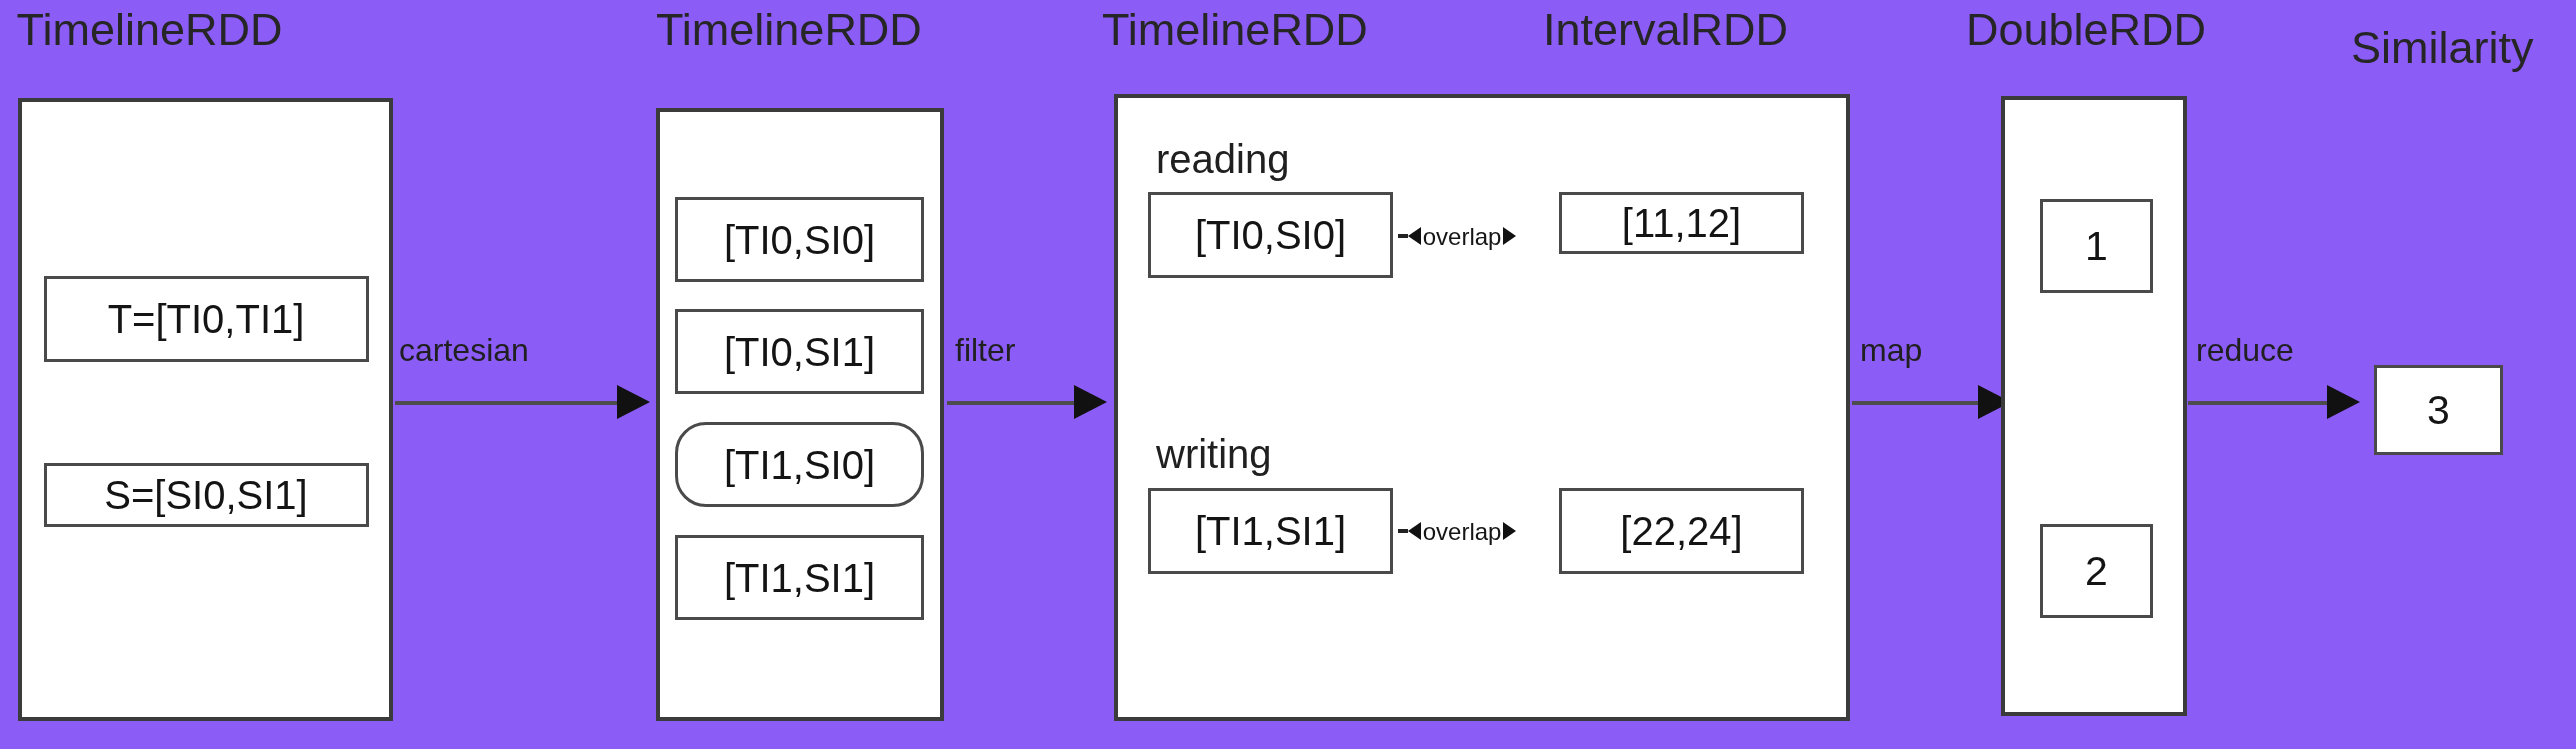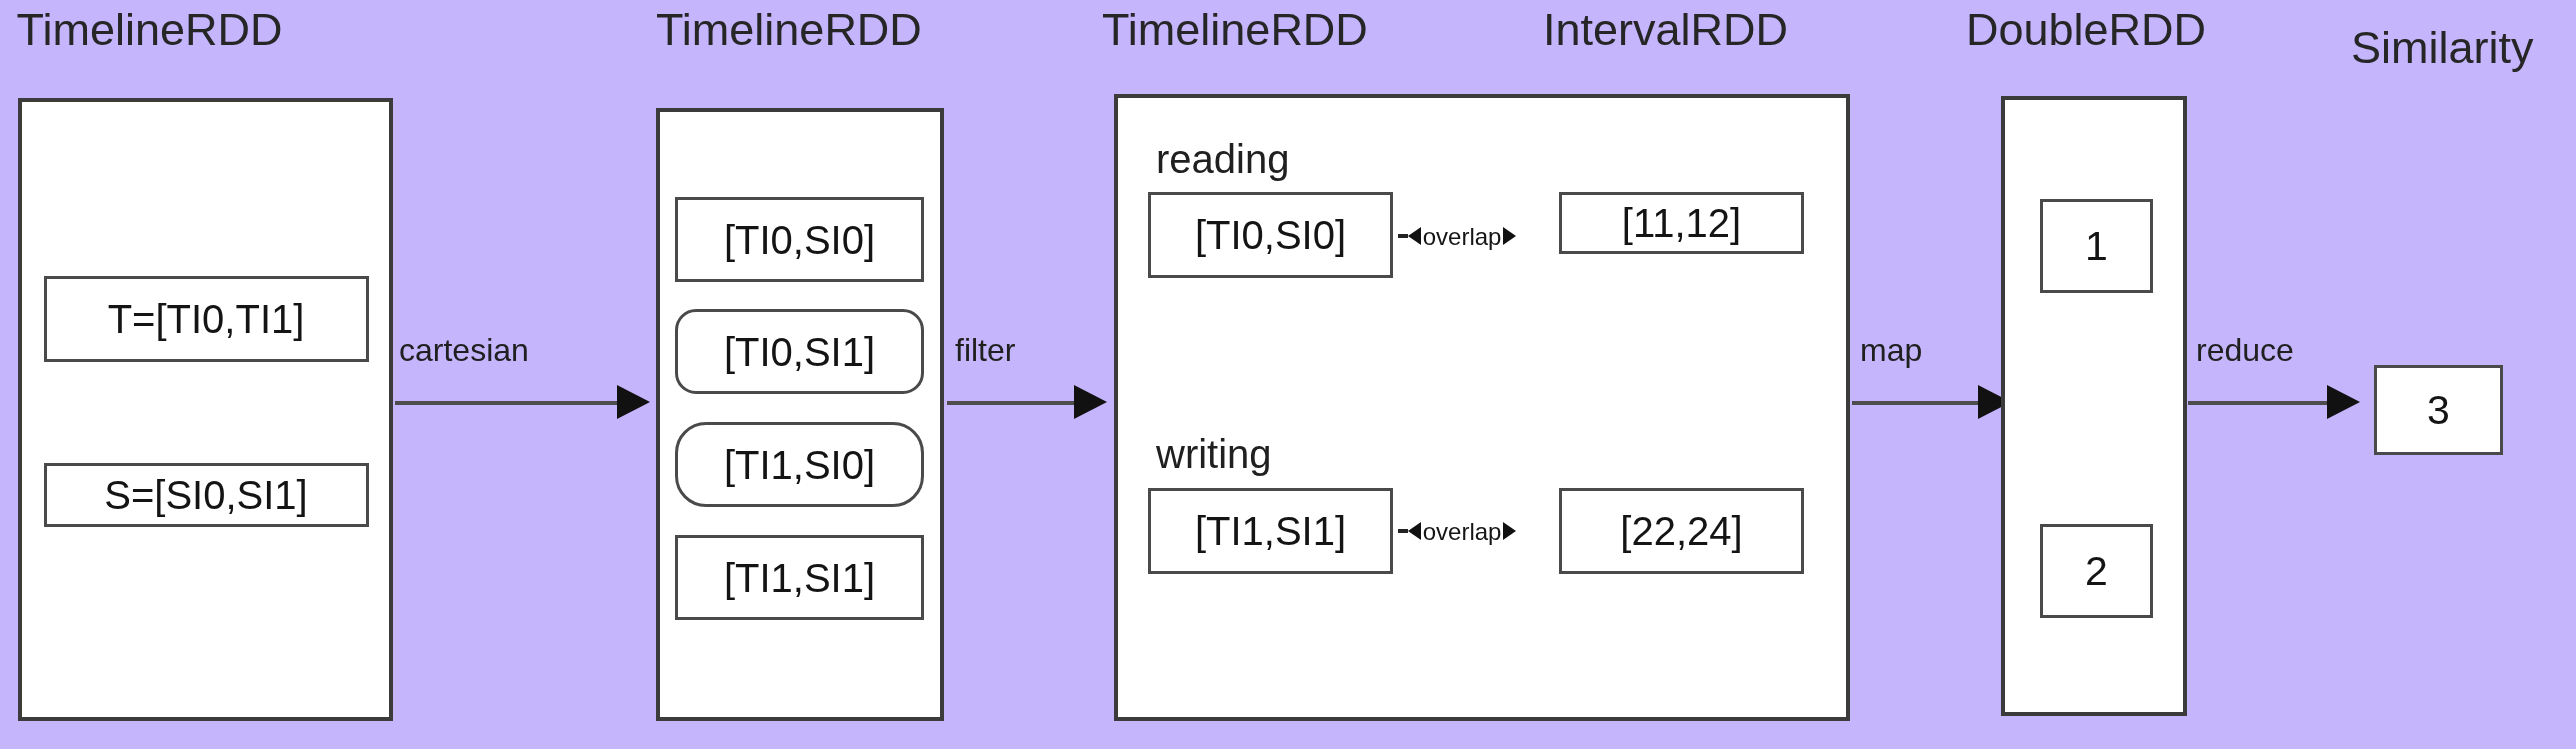--- a/index.html
+++ b/index.html
@@ -8,21 +8,21 @@
     background: #ffffff;
   }
   body {
     font-family: "Liberation Sans", "DejaVu Sans", sans-serif;
     color: #1a1a1a;
   }
   #canvas {
     position: relative;
     width: 2576px;
     height: 749px;
-    background: #c4b5fd;
+    background: #8b5cf6;
     overflow: hidden;
   }
   
   .col-header {
     position: absolute;
     font-size: 45px;
     line-height: 50px;
     color: #262626;
     white-space: nowrap;
     letter-spacing: 0px;
@@ -128,21 +128,21 @@
     <div class="item-box" style="left:21.5px; top:174px; width:325px; height:86px;text-align:center;">T=[TI0,TI1]</div>
     <div class="item-box" style="left:21.5px; top:361px; width:325px; height:64px;">S=[SI0,SI1]</div>
   </div>
 
   <div class="arrow-line" style="left:395px; top:401px; width:232px;"></div>
   <div class="arrow-head" style="left:617px; top:385px;"></div>
   <div class="arrow-label" style="left:399px; top:328px;">cartesian</div>
 
   <div class="rdd-box" style="left:656px; top:108px; width:288px; height:613px;">
     <div class="item-box" style="left:15px; top:85px; width:249px; height:85px;">[TI0,SI0]</div>
-    <div class="item-box" style="left:15px; top:197px; width:249px; height:85px;border-radius:21px;">[TI0,SI1]</div>
+    <div class="item-box" style="left:15px; top:197px; width:249px; height:85px;">[TI0,SI1]</div>
     <div class="item-box" style="left:15px; top:310px; width:249px; height:85px;border-radius:31px;">[TI1,SI0]</div>
     <div class="item-box" style="left:15px; top:423px; width:249px; height:85px;">[TI1,SI1]</div>
   </div>
 
   <div class="arrow-line" style="left:947px; top:401px; width:138px;"></div>
   <div class="arrow-head" style="left:1074px; top:385px;"></div>
   <div class="arrow-label" style="left:955px; top:328px;">filter</div>
 
   <div class="rdd-box" style="left:1114px; top:94px; width:736px; height:627px;">
 

